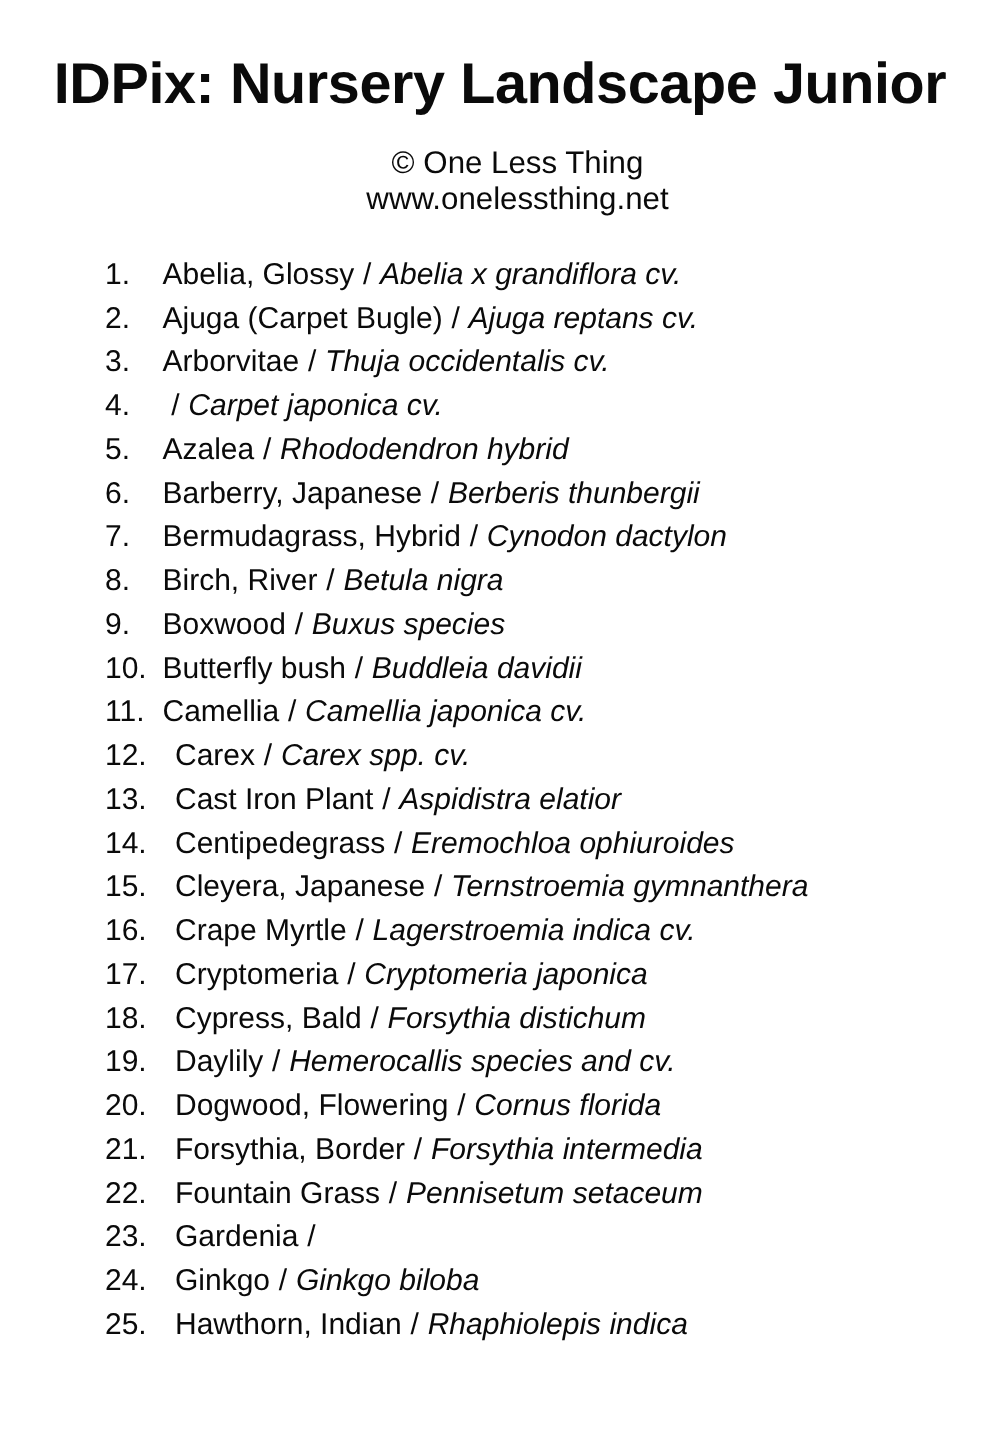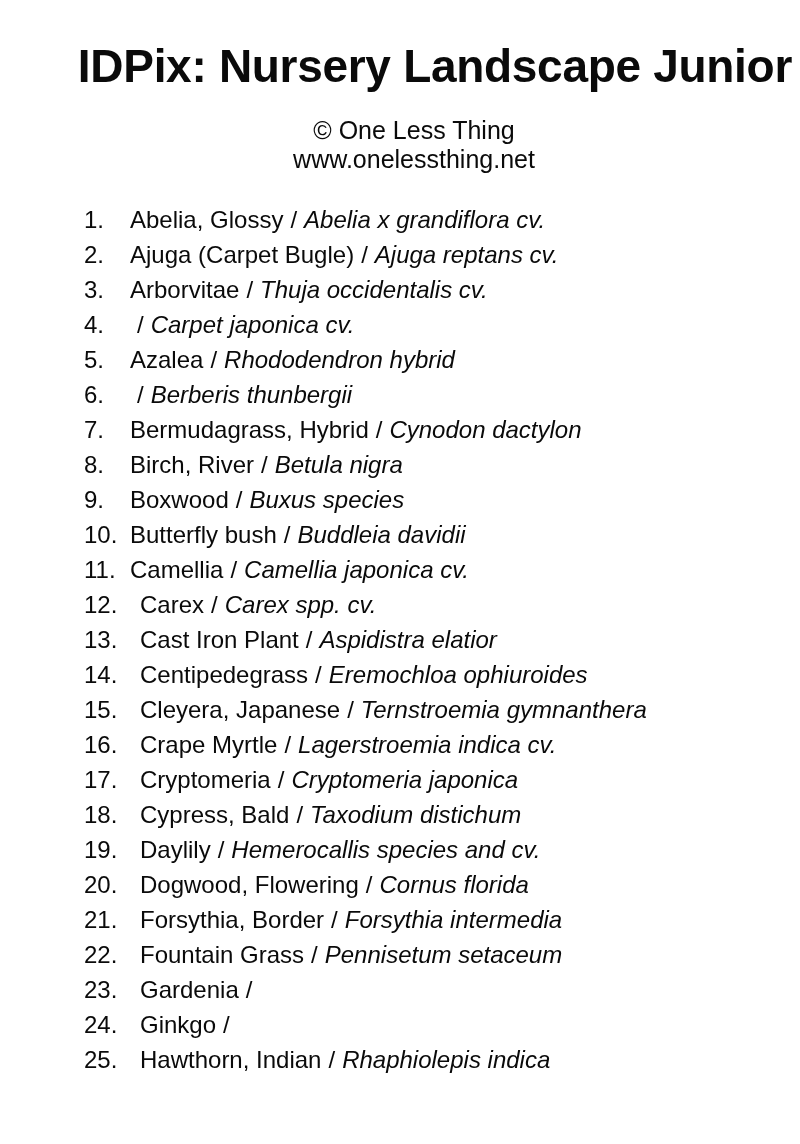--- a/index.html
+++ b/index.html
@@ -17,21 +17,21 @@
   }
   .page {
     width: 800px;
     height: 1144px;
     background: #ffffff;
   }
   .title {
     font-size: 46px;
     font-weight: bold;
     line-height: 52px;
-    text-align: right;
+    text-align: center;
     margin: 40px 8px 0 8px;
     white-space: nowrap;
     letter-spacing: -0.3px;
   }
   .subhead {
     text-align: center;
     font-size: 25px;
     line-height: 29px;
     margin-top: 24px;
     font-weight: normal;
@@ -98,20 +98,21 @@
         <span class="sci">Carpet japonica cv.</span>
       </div>
       <div class="row">
         <span class="num">5.</span>
         <span class="common">Azalea</span>
         <span class="sep">/</span>
         <span class="sci">Rhododendron hybrid</span>
       </div>
       <div class="row">
         <span class="num">6.</span>
+        <span class="common">Barberry, Japanese</span>
         <span class="sep">/</span>
         <span class="sci">Berberis thunbergii</span>
       </div>
       <div class="row">
         <span class="num">7.</span>
         <span class="common">Bermudagrass, Hybrid</span>
         <span class="sep">/</span>
         <span class="sci">Cynodon dactylon</span>
       </div>
       <div class="row">
@@ -171,21 +172,21 @@
       <div class="row pad">
         <span class="num">17.</span>
         <span class="common">Cryptomeria</span>
         <span class="sep">/</span>
         <span class="sci">Cryptomeria japonica</span>
       </div>
       <div class="row pad">
         <span class="num">18.</span>
         <span class="common">Cypress, Bald</span>
         <span class="sep">/</span>
-        <span class="sci">Taxodium distichum</span>
+        <span class="sci">Forsythia distichum</span>
       </div>
       <div class="row pad">
         <span class="num">19.</span>
         <span class="common">Daylily</span>
         <span class="sep">/</span>
         <span class="sci">Hemerocallis species and cv.</span>
       </div>
       <div class="row pad">
         <span class="num">20.</span>
         <span class="common">Dogwood, Flowering</span>
@@ -206,20 +207,21 @@
       </div>
       <div class="row pad">
         <span class="num">23.</span>
         <span class="common">Gardenia</span>
         <span class="sep">/</span>
       </div>
       <div class="row pad">
         <span class="num">24.</span>
         <span class="common">Ginkgo</span>
         <span class="sep">/</span>
+        <span class="sci">Ginkgo biloba</span>
       </div>
       <div class="row pad">
         <span class="num">25.</span>
         <span class="common">Hawthorn, Indian</span>
         <span class="sep">/</span>
         <span class="sci">Rhaphiolepis indica</span>
       </div>
     </div>
 </div>
 

